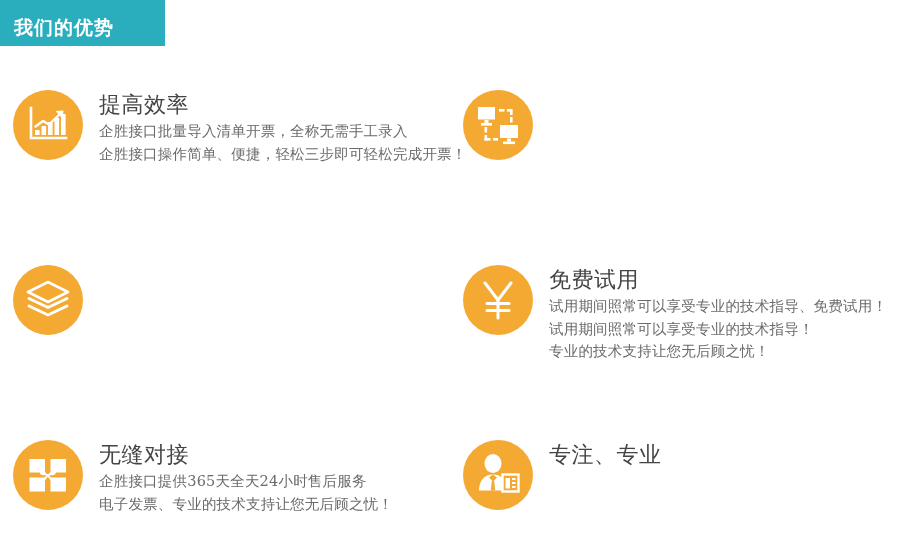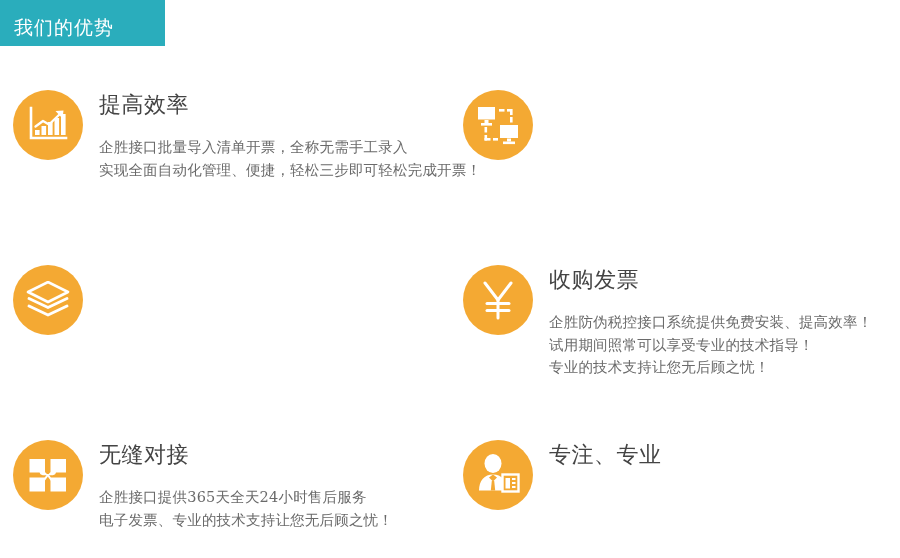--- a/index.html
+++ b/index.html
@@ -24,21 +24,21 @@
     width: 165px;
     height: 46px;
     background: #2aadbc;
     display: flex;
     align-items: center;
     padding-left: 14px;
   }
   .section-banner-label {
     color: #ffffff;
     font-size: 19px;
-    font-weight: normal;
+    font-weight: bold;
     letter-spacing: 1px;
     line-height: 1;
     font-family: "DejaVu Sans", "Liberation Sans", sans-serif;
     margin-top: 9px;
   }
 
   
   .feature-grid {
     position: absolute;
     left: 0;
@@ -81,21 +81,21 @@
   .feature-title {
     font-size: 22px;
     color: #444444;
     line-height: 1.24;
     letter-spacing: 0.5px;
     font-family: "DejaVu Sans", "Liberation Sans", sans-serif;
     white-space: nowrap;
   }
 
   .feature-lines {
-    margin-top: 18px;
+    margin-top: 2px;
   }
 
   .feature-line {
     font-size: 14.5px;
     color: #6a6a6a;
     line-height: 1.55;
     letter-spacing: 0.2px;
     font-family: "DejaVu Serif", "Liberation Serif", serif;
     white-space: nowrap;
   }
@@ -119,21 +119,21 @@
         <rect x="27.5" y="13" width="4.6" height="17" fill="#fff"></rect>
         <rect x="34" y="9" width="4.6" height="21" fill="#fff"></rect>
         <path d="M8.5 21.5 L16 16 L22 19.5 L34.5 7.5" stroke="#fff" stroke-width="2.3" fill="none" stroke-linejoin="round" stroke-linecap="round"></path>
         <path d="M28.5 6 L36.5 5.5 L35.5 13.5 Z" fill="#fff"></path>
       </svg>
     </div>
     <div class="feature-text">
       <div class="feature-title">提高效率</div>
       <div class="feature-lines">
         <div class="feature-line">企胜接口批量导入清单开票，全称无需手工录入</div>
-        <div class="feature-line">实现全面自动化管理、便捷，轻松三步即可轻松完成开票！</div>
+        <div class="feature-line">企胜接口操作简单、便捷，轻松三步即可轻松完成开票！</div>
       </div>
     </div>
   </div>
 
   <div class="feature-item">
     <div class="icon-badge">
       <svg width="42" height="42" viewBox="0 0 42 42" fill="none">
         <rect x="1" y="3" width="17" height="12.5" fill="#fff"></rect>
         <rect x="7.5" y="16" width="4" height="3" fill="#fff"></rect>
         <rect x="4" y="19" width="11" height="2.6" fill="#fff"></rect>
@@ -165,23 +165,23 @@
   <div class="feature-item">
     <div class="icon-badge">
       <svg width="38" height="42" viewBox="0 0 38 42" fill="none">
         <path d="M6 4 L19 21 L32 4" stroke="#fff" stroke-width="3" fill="none" stroke-linecap="round" stroke-linejoin="round"></path>
         <path d="M19 20 L19 39" stroke="#fff" stroke-width="3" stroke-linecap="round"></path>
         <path d="M8 24.5 L30 24.5" stroke="#fff" stroke-width="3" stroke-linecap="round"></path>
         <path d="M8 31.5 L30 31.5" stroke="#fff" stroke-width="3" stroke-linecap="round"></path>
       </svg>
     </div>
     <div class="feature-text">
-      <div class="feature-title">收购发票</div>
+      <div class="feature-title">免费试用</div>
       <div class="feature-lines">
-        <div class="feature-line">企胜防伪税控接口系统提供免费安装、提高效率！</div>
+        <div class="feature-line">试用期间照常可以享受专业的技术指导、免费试用！</div>
         <div class="feature-line">试用期间照常可以享受专业的技术指导！</div>
         <div class="feature-line">专业的技术支持让您无后顾之忧！</div>
       </div>
     </div>
   </div>
 
   <div class="feature-item">
     <div class="icon-badge">
       <svg width="40" height="40" viewBox="0 0 40 40" fill="none">
         <rect x="1.5" y="4" width="15.5" height="13.5" fill="#fff"></rect>

